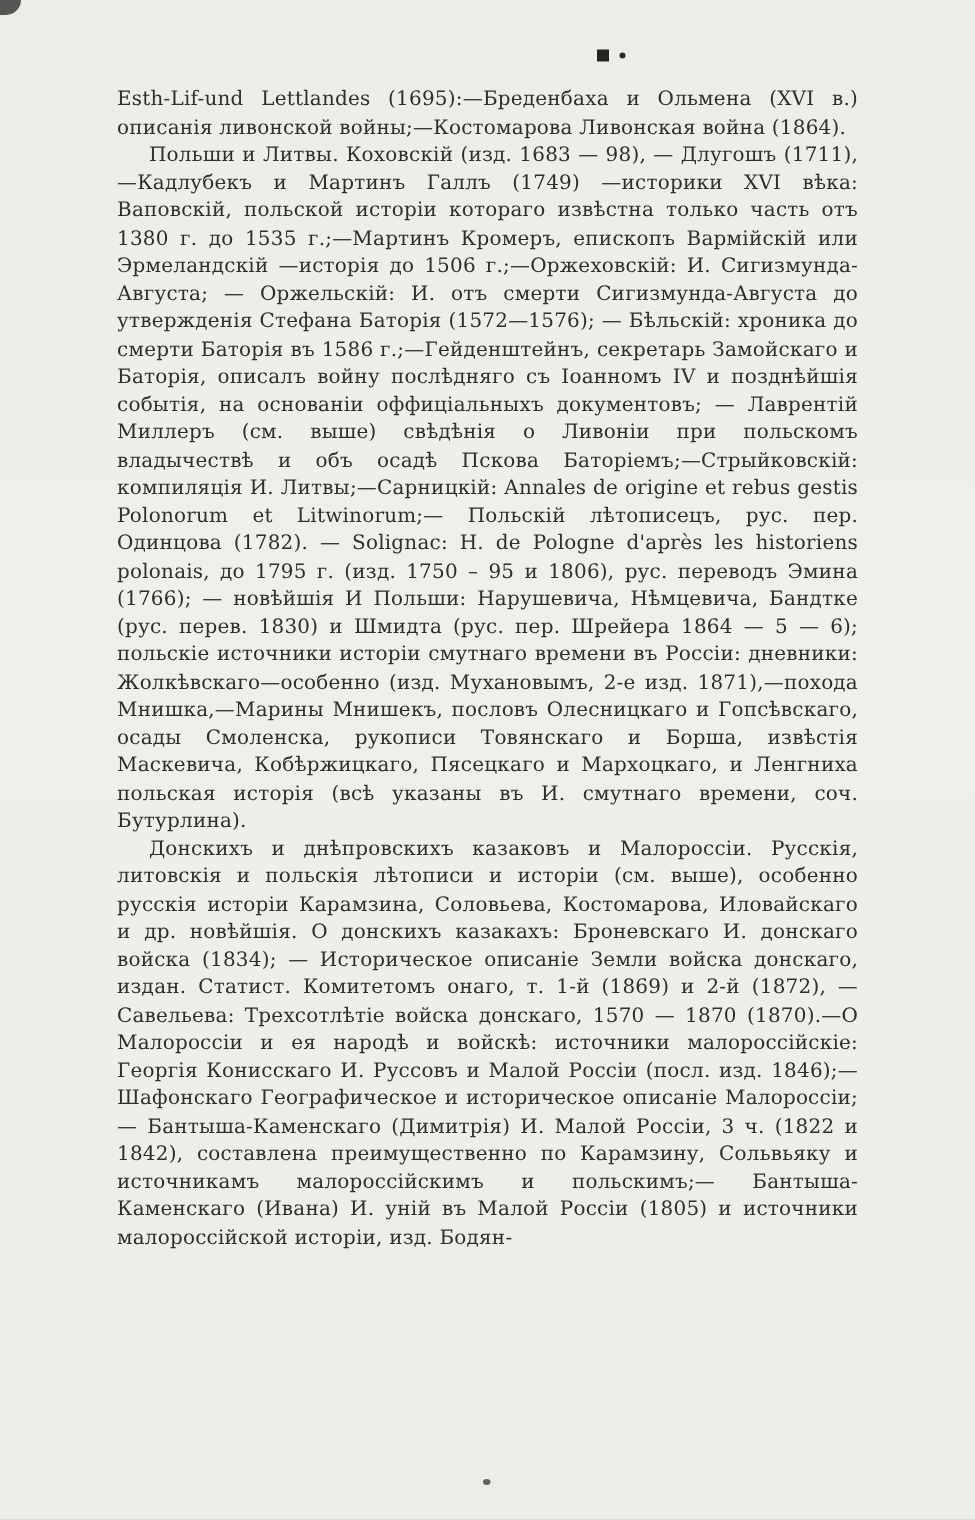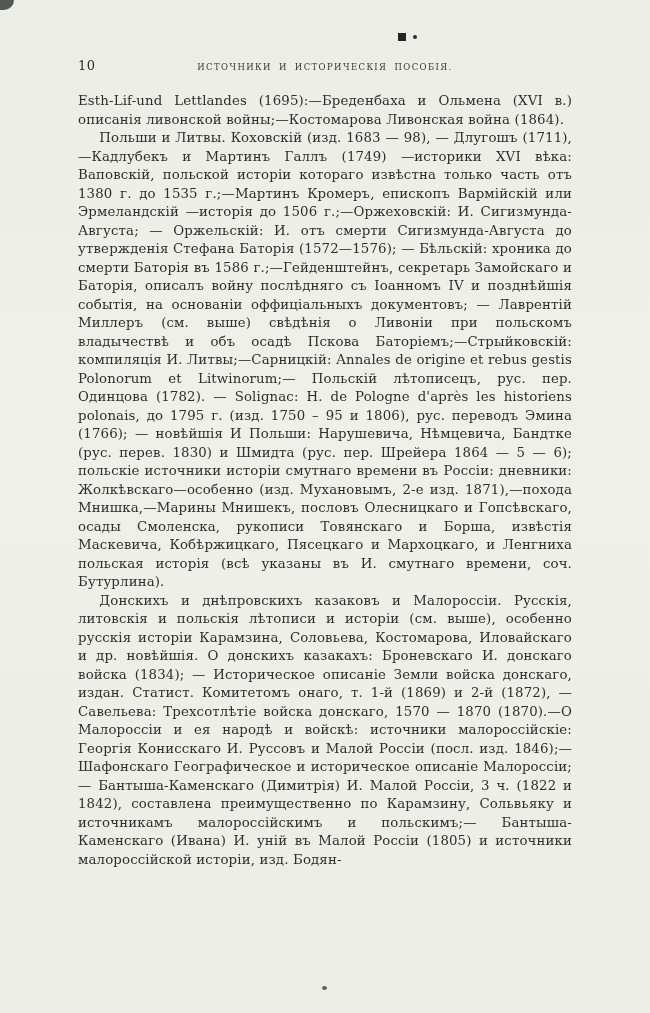--- a/index.html
+++ b/index.html
@@ -103,24 +103,20 @@
 
 <div class="sheet">
 
   <div class="corner-mark"></div>
 
   <div class="top-right-marks">
     <span class="sq"></span>
     <span class="dot"></span>
   </div>
 
-  <header class="running-head">
-    <span class="page-number">10</span>
-    <span class="running-title">ИСТОЧНИКИ И ИСТОРИЧЕСКІЯ ПОСОБІЯ.</span>
-  </header>
 
   <main class="body-text">
     <p class="noindent">Esth-Lif-und Lettlandes (1695):—Бреденбаха и Ольмена (XVI в.) описанія ливонской войны;—Костомарова Ливонская война (1864).</p>
     <p>Польши и Литвы. Коховскій (изд. 1683 — 98), — Длугошъ (1711),—Кадлубекъ и Мартинъ Галлъ (1749) —историки XVI вѣка: Ваповскій, польской исторіи котораго извѣстна только часть отъ 1380 г. до 1535 г.;—Мартинъ Кромеръ, епископъ Вармійскій или Эрмеландскій —исторія до 1506 г.;—Оржеховскій: И. Сигизмунда-Августа; — Оржельскій: И. отъ смерти Сигизмунда-Августа до утвержденія Стефана Баторія (1572—1576); — Бѣльскій: хроника до смерти Баторія въ 1586 г.;—Гейденштейнъ, секретарь Замойскаго и Баторія, описалъ войну послѣдняго съ Іоанномъ IV и позднѣйшія событія, на основаніи оффиціальныхъ документовъ; — Лаврентій Миллеръ (см. выше) свѣдѣнія о Ливоніи при польскомъ владычествѣ и объ осадѣ Пскова Баторіемъ;—Стрыйковскій: компиляція И. Литвы;—Сарницкій: Annales de origine et rebus gestis Polonorum et Litwinorum;— Польскій лѣтописецъ, рус. пер. Одинцова (1782). — Solignac: H. de Pologne d'après les historiens polonais, до 1795 г. (изд. 1750 – 95 и 1806), рус. переводъ Эмина (1766); — новѣйшія И Польши: Нарушевича, Нѣмцевича, Бандтке (рус. перев. 1830) и Шмидта (рус. пер. Шрейера 1864 — 5 — 6); польскіе источники исторіи смутнаго времени въ Россіи: дневники: Жолкѣвскаго—особенно (изд. Мухановымъ, 2-е изд. 1871),—похода Мнишка,—Марины Мнишекъ, пословъ Олесницкаго и Гопсѣвскаго, осады Смоленска, рукописи Товянскаго и Борша, извѣстія Маскевича, Кобѣржицкаго, Пясецкаго и Мархоцкаго, и Ленгниха польская исторія (всѣ указаны въ И. смутнаго времени, соч. Бутурлина).</p>
     <p>Донскихъ и днѣпровскихъ казаковъ и Малороссіи. Русскія, литовскія и польскія лѣтописи и исторіи (см. выше), особенно русскія исторіи Карамзина, Соловьева, Костомарова, Иловайскаго и др. новѣйшія. О донскихъ казакахъ: Броневскаго И. донскаго войска (1834); — Историческое описаніе Земли войска донскаго, издан. Статист. Комитетомъ онаго, т. 1-й (1869) и 2-й (1872), — Савельева: Трехсотлѣтіе войска донскаго, 1570 — 1870 (1870).—О Малороссіи и ея народѣ и войскѣ: источники малороссійскіе: Георгія Конисскаго И. Руссовъ и Малой Россіи (посл. изд. 1846);—Шафонскаго Географическое и историческое описаніе Малороссіи; — Бантыша-Каменскаго (Димитрія) И. Малой Россіи, 3 ч. (1822 и 1842), составлена преимущественно по Карамзину, Сольвьяку и источникамъ малороссійскимъ и польскимъ;— Бантыша-Каменскаго (Ивана) И. уній въ Малой Россіи (1805) и источники малороссійской исторіи, изд. Бодян-</p>
   </main>
 
   <div class="bottom-dot"></div>
 
 </div>

